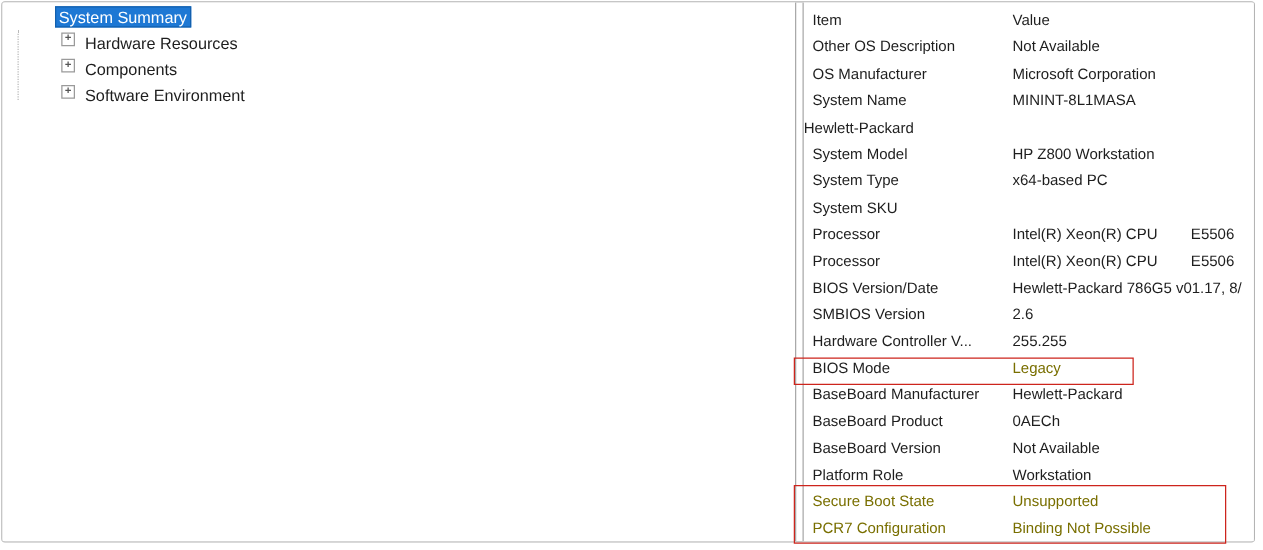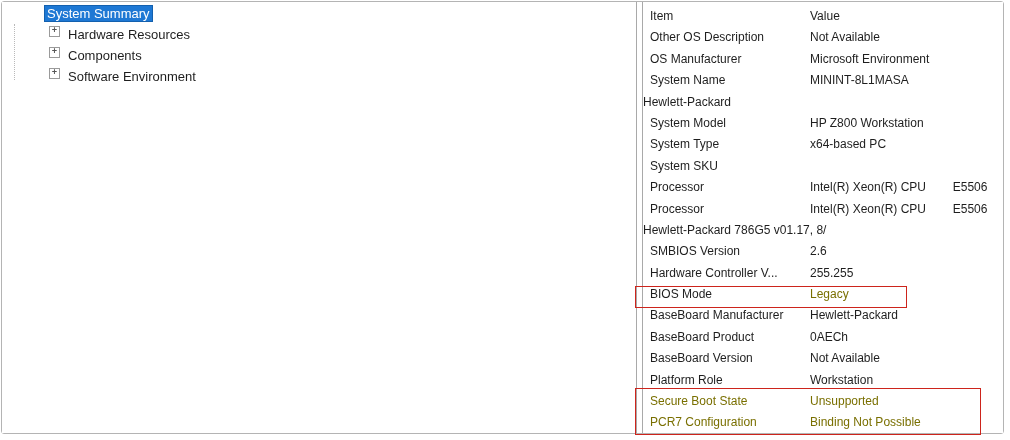--- a/index.html
+++ b/index.html
@@ -88,29 +88,29 @@
       </div>
   </div>
 
   <div class="right-pane">
     <div class="row">
       <span class="c-item">Item</span>
       <span class="c-value">Value</span>
     </div>
     <div id="rows">
         <div class="row"><span class="c-item">Other OS Description</span><span class="c-value">Not Available</span></div>
-        <div class="row"><span class="c-item">OS Manufacturer</span><span class="c-value">Microsoft Environment</span></div>
+        <div class="row"><span class="c-item">OS Manufacturer</span><span class="c-value">Microsoft Corporation</span></div>
         <div class="row"><span class="c-item">System Name</span><span class="c-value">MININT-8L1MASA</span></div>
         <div class="row"><span class="c-value">Hewlett-Packard</span></div>
         <div class="row"><span class="c-item">System Model</span><span class="c-value">HP Z800 Workstation</span></div>
         <div class="row"><span class="c-item">System Type</span><span class="c-value">x64-based PC</span></div>
         <div class="row"><span class="c-item">System SKU</span></div>
         <div class="row"><span class="c-item">Processor</span><span class="c-value">Intel(R) Xeon(R) CPU        E5506</span></div>
         <div class="row"><span class="c-item">Processor</span><span class="c-value">Intel(R) Xeon(R) CPU        E5506</span></div>
-        <div class="row"><span class="c-value">Hewlett-Packard 786G5 v01.17, 8/</span></div>
+        <div class="row"><span class="c-item">BIOS Version/Date</span><span class="c-value">Hewlett-Packard 786G5 v01.17, 8/</span></div>
         <div class="row"><span class="c-item">SMBIOS Version</span><span class="c-value">2.6</span></div>
         <div class="row"><span class="c-item">Hardware Controller V...</span><span class="c-value">255.255</span></div>
         <div class="row"><span class="c-item">BIOS Mode</span><span class="c-value hl">Legacy</span></div>
         <div class="row"><span class="c-item">BaseBoard Manufacturer</span><span class="c-value">Hewlett-Packard</span></div>
         <div class="row"><span class="c-item">BaseBoard Product</span><span class="c-value">0AECh</span></div>
         <div class="row"><span class="c-item">BaseBoard Version</span><span class="c-value">Not Available</span></div>
         <div class="row"><span class="c-item">Platform Role</span><span class="c-value">Workstation</span></div>
         <div class="row"><span class="c-item hl">Secure Boot State</span><span class="c-value hl">Unsupported</span></div>
         <div class="row"><span class="c-item hl">PCR7 Configuration</span><span class="c-value hl">Binding Not Possible</span></div>
       </div>

